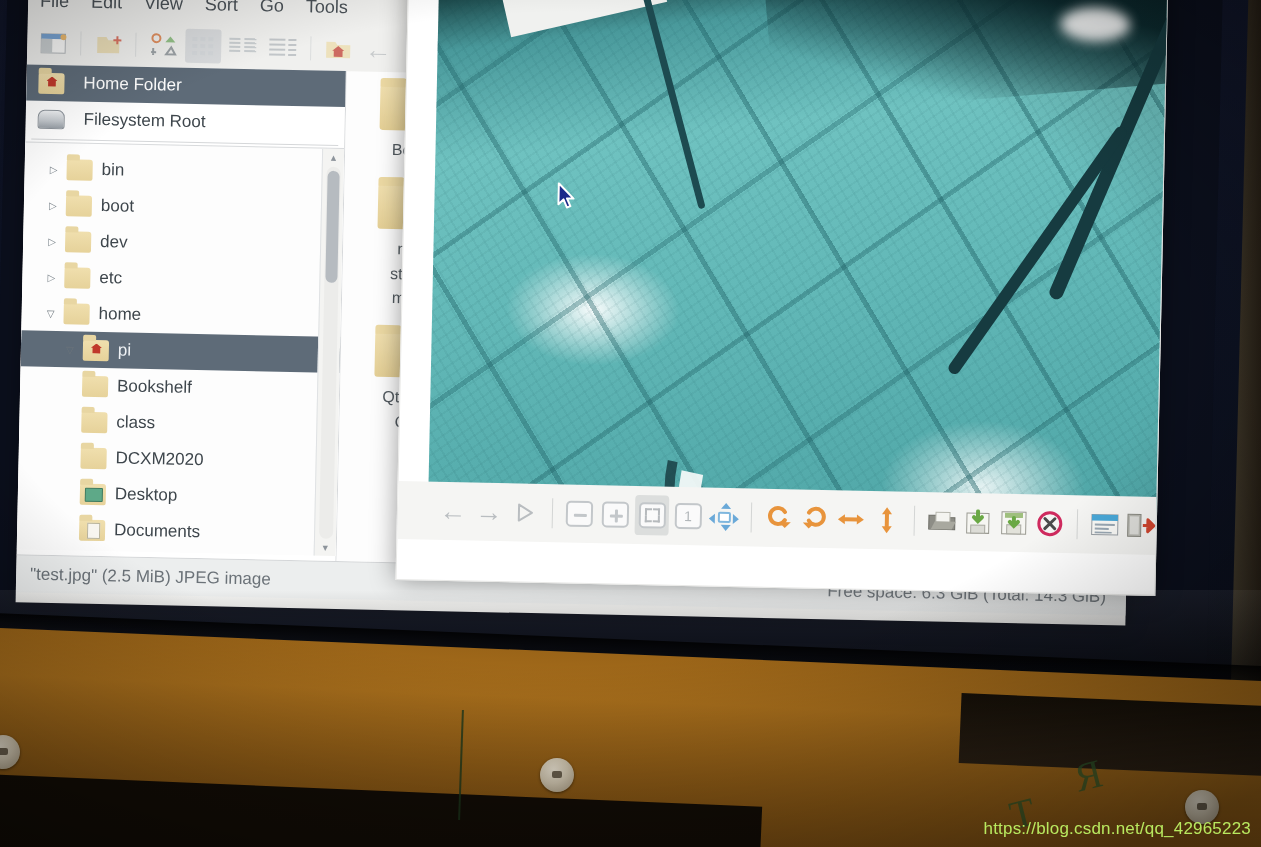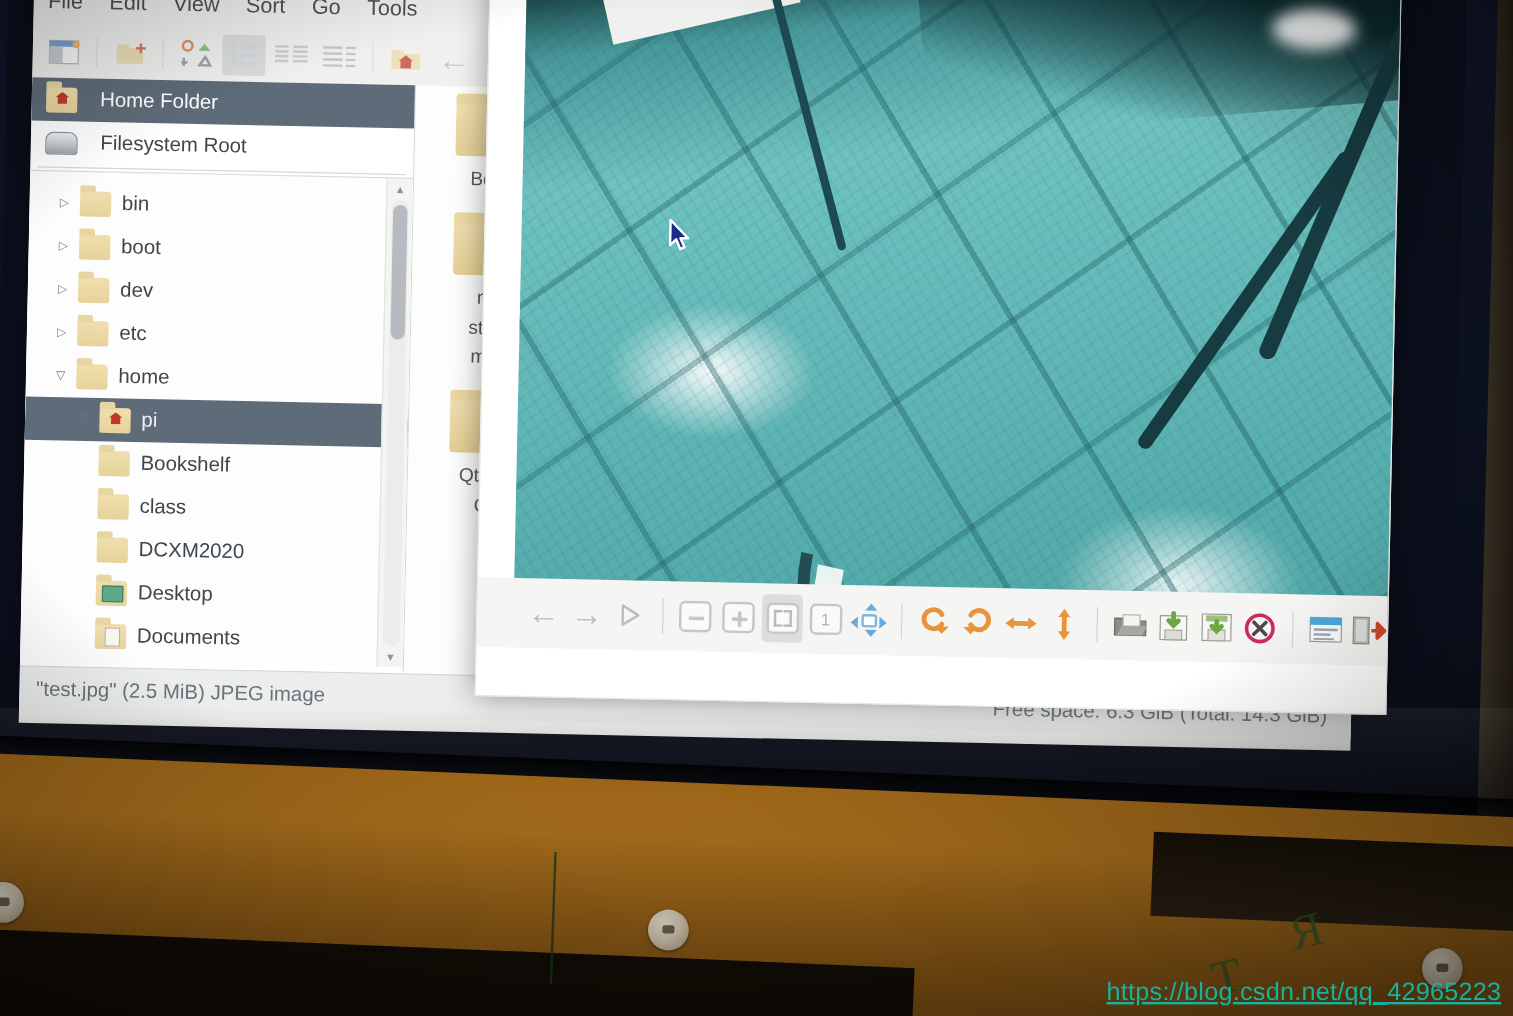--- a/index.html
+++ b/index.html
@@ -269,22 +269,22 @@
   .pan .pu { left: 12px; top: 1px; border-left: 5px solid transparent;
              border-right: 5px solid transparent; border-bottom: 6px solid #6aa9d8; }
   .pan .pd { left: 12px; bottom: 1px; border-left: 5px solid transparent;
              border-right: 5px solid transparent; border-top: 6px solid #6aa9d8; }
   .pan .pl { left: 0px; top: 12px; border-top: 5px solid transparent;
              border-bottom: 5px solid transparent; border-right: 6px solid #6aa9d8; }
   .pan .pr { right: 0px; top: 12px; border-top: 5px solid transparent;
              border-bottom: 5px solid transparent; border-left: 6px solid #6aa9d8; }
 
   .watermark {
-    position: absolute; right: 10px; bottom: 8px; font-size: 21px;
-    color: #14b8a6; opacity: .95; letter-spacing: .2px; text-decoration: underline;
+    position: absolute; right: 10px; bottom: 8px; font-size: 17px;
+    color: #bef264; opacity: .95; letter-spacing: .2px;
   }
 
   .glass-haze {
     position: absolute; left: 0; top: 590px; width: 1261px; height: 120px;
     background: linear-gradient(180deg, rgba(255,255,255,.06), rgba(0,0,0,.55));
     pointer-events: none;
   }
   .photo-vignette {
     position: absolute; inset: 0; pointer-events: none;
     background: radial-gradient(ellipse 85% 70% at 45% 40%, rgba(0,0,0,0) 55%, rgba(0,0,0,.45) 100%);

